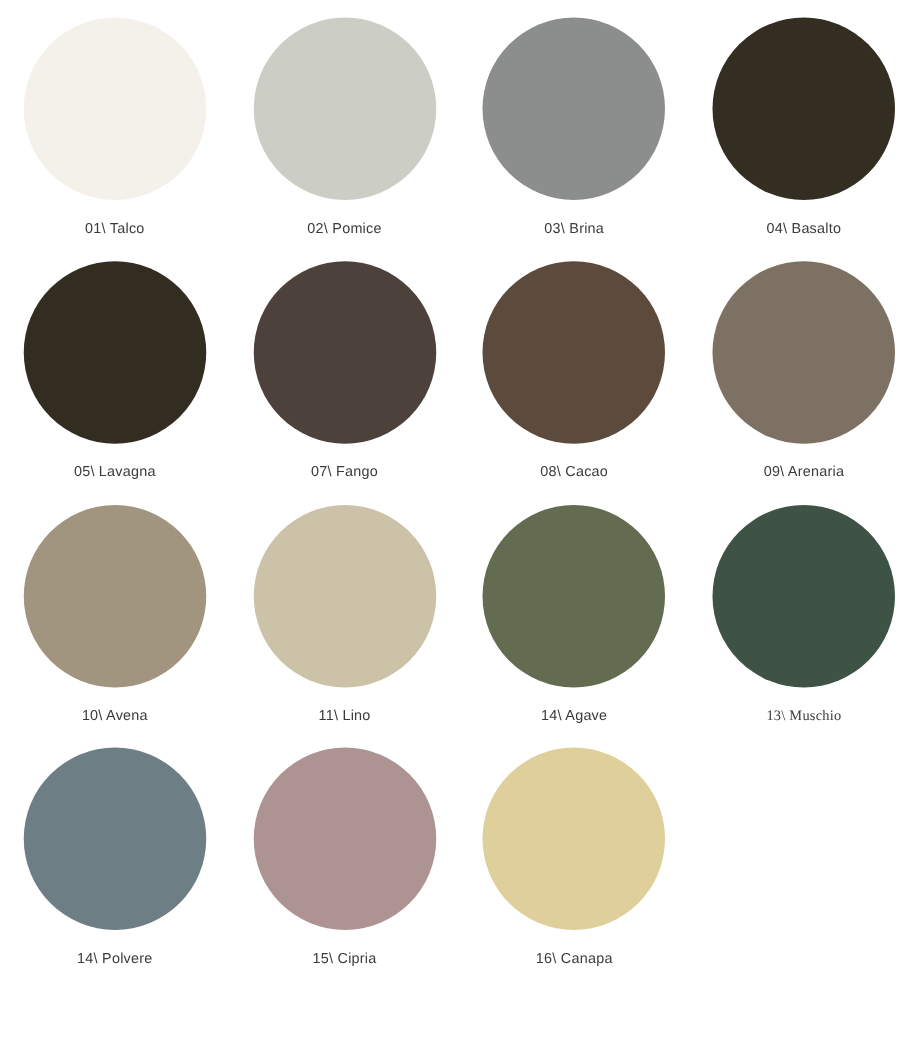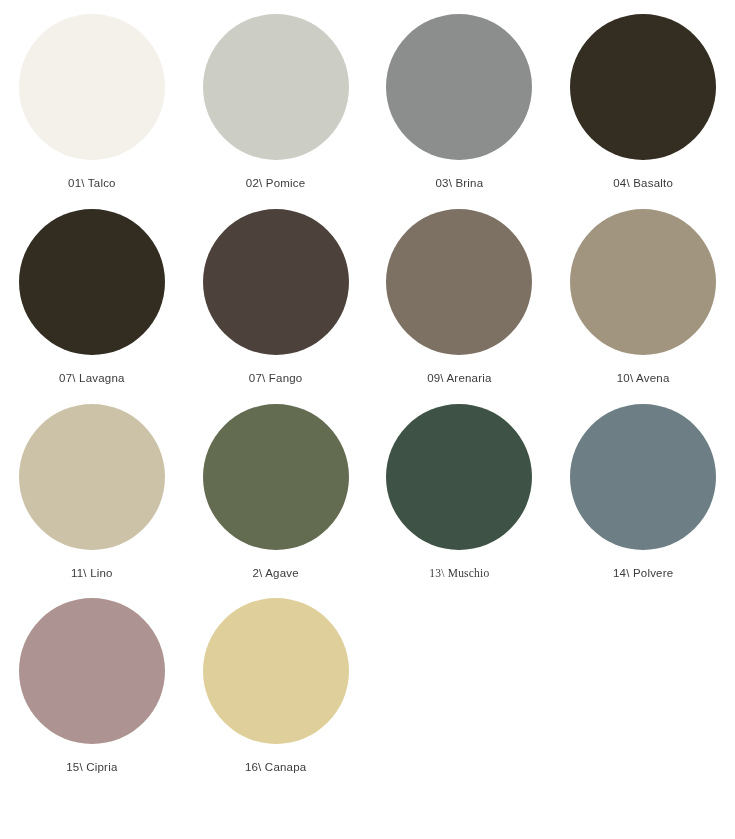--- a/index.html
+++ b/index.html
@@ -66,48 +66,52 @@
     <div class="caption" style="color: rgb(59, 59, 59);">03\ Brina</div>
   </div>
 
   <div class="swatch">
     <div class="disc" style="background: rgb(51, 45, 34);"></div>
     <div class="caption" style="color: rgb(59, 59, 59);">04\ Basalto</div>
   </div>
 
   <div class="swatch">
     <div class="disc" style="background: rgb(50, 44, 33);"></div>
-    <div class="caption" style="color: rgb(59, 59, 59);">07\ Lavagna</div>
+    <div class="caption" style="color: rgb(59, 59, 59);">05\ Lavagna</div>
   </div>
 
 
   <div class="swatch">
     <div class="disc" style="background: rgb(77, 66, 59);"></div>
     <div class="caption" style="color: rgb(59, 59, 59);">07\ Fango</div>
   </div>
 
+  <div class="swatch">
+    <div class="disc" style="background: rgb(92, 75, 61);"></div>
+    <div class="caption" style="color: rgb(59, 59, 59);">08\ Cacao</div>
+  </div>
 
   <div class="swatch">
     <div class="disc" style="background: rgb(125, 113, 99);"></div>
     <div class="caption" style="color: rgb(59, 59, 59);">09\ Arenaria</div>
   </div>
 
   <div class="swatch">
     <div class="disc" style="background: rgb(161, 149, 127);"></div>
     <div class="caption" style="color: rgb(59, 59, 59);">10\ Avena</div>
   </div>
 
   <div class="swatch">
     <div class="disc" style="background: rgb(204, 194, 168);"></div>
     <div class="caption" style="color: rgb(59, 59, 59);">11\ Lino</div>
   </div>
 
   <div class="swatch">
     <div class="disc" style="background: rgb(99, 107, 80);"></div>
-    <div class="caption" style="color: rgb(59, 59, 59);">2\ Agave</div>
+    <div class="caption" style="color: rgb(59, 59, 59);">14\ Agave</div>
   </div>
 
   <div class="swatch">
     <div class="disc" style="background: rgb(63, 82, 70);"></div>
     <div class="caption" style="color: rgb(59, 59, 59); font-family: Liberation Serif, serif;">13\ Muschio</div>
   </div>
 
   <div class="swatch">
     <div class="disc" style="background: rgb(109, 126, 133);"></div>
     <div class="caption" style="color: rgb(59, 59, 59);">14\ Polvere</div>

